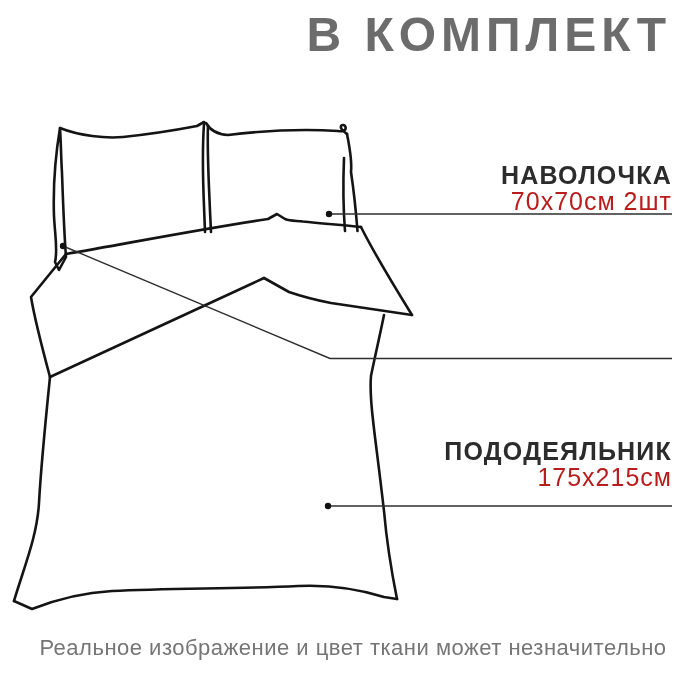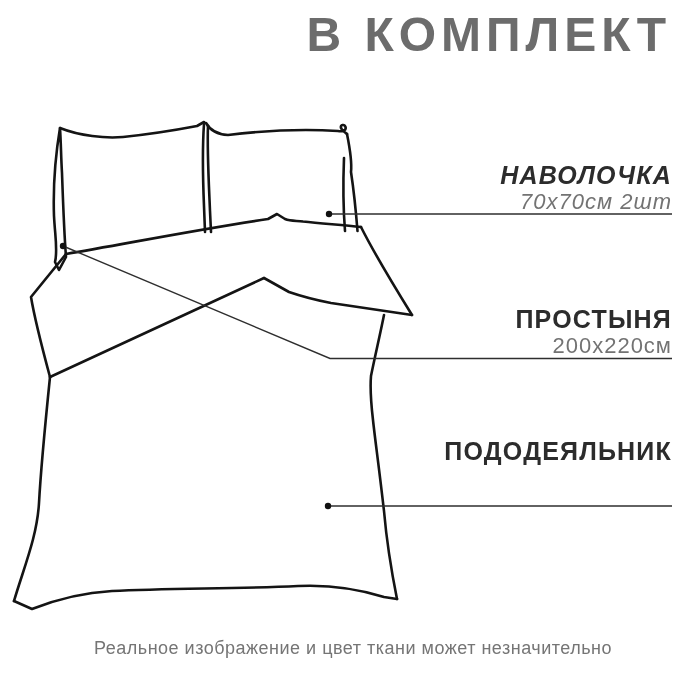--- a/index.html
+++ b/index.html
@@ -15,28 +15,28 @@
     letter-spacing:5px;white-space:nowrap;
   }
   .drawing-svg{position:absolute;left:0;top:0;}
   .label-group{
     position:absolute;right:28px;text-align:right;white-space:nowrap;
   }
   .label-group .item-name{
     color:#2c2c2c;font-size:25px;font-weight:700;letter-spacing:1.2px;line-height:29px;
   }
   .label-group .item-size{
-    color:#737373;font-size:22px;font-weight:400;letter-spacing:1px;line-height:23px;
+    color:#b91c1c;font-size:25px;font-weight:400;letter-spacing:1px;line-height:23px;
   }
-  .lg-1{top:161px;font-style:italic;}
+  .lg-1{top:161px;}
   .lg-2{top:305px;}
   .lg-3{top:437px;}
   .footer{
     position:absolute;left:6px;right:0;top:634px;text-align:center;
-    color:#757575;font-size:18px;line-height:28px;letter-spacing:0.5px;
+    color:#757575;font-size:22px;line-height:28px;letter-spacing:0.5px;
   }
 </style>
 </head>
 <body>
 
 <div class="stage">
 
   <div class="title">
     <div>В КОМПЛЕКТ</div>
   </div>
@@ -74,26 +74,23 @@
       <circle cx="63" cy="246" r="3.2"></circle>
       <circle cx="328" cy="506" r="3.2"></circle>
     </g>
   </svg>
 
   <div class="label-group lg-1">
     <div class="item-name">НАВОЛОЧКА</div>
     <div class="item-size">70х70см 2шт</div>
   </div>
 
-  <div class="label-group lg-2">
-    <div class="item-name">ПРОСТЫНЯ</div>
-    <div class="item-size">200х220см</div>
-  </div>
 
   <div class="label-group lg-3">
     <div class="item-name">ПОДОДЕЯЛЬНИК</div>
+    <div class="item-size">175х215см</div>
   </div>
 
   <div class="footer">
     <div>Реальное изображение и цвет ткани может незначительно</div>
   </div>
 
 </div>
 
 </body></html>

